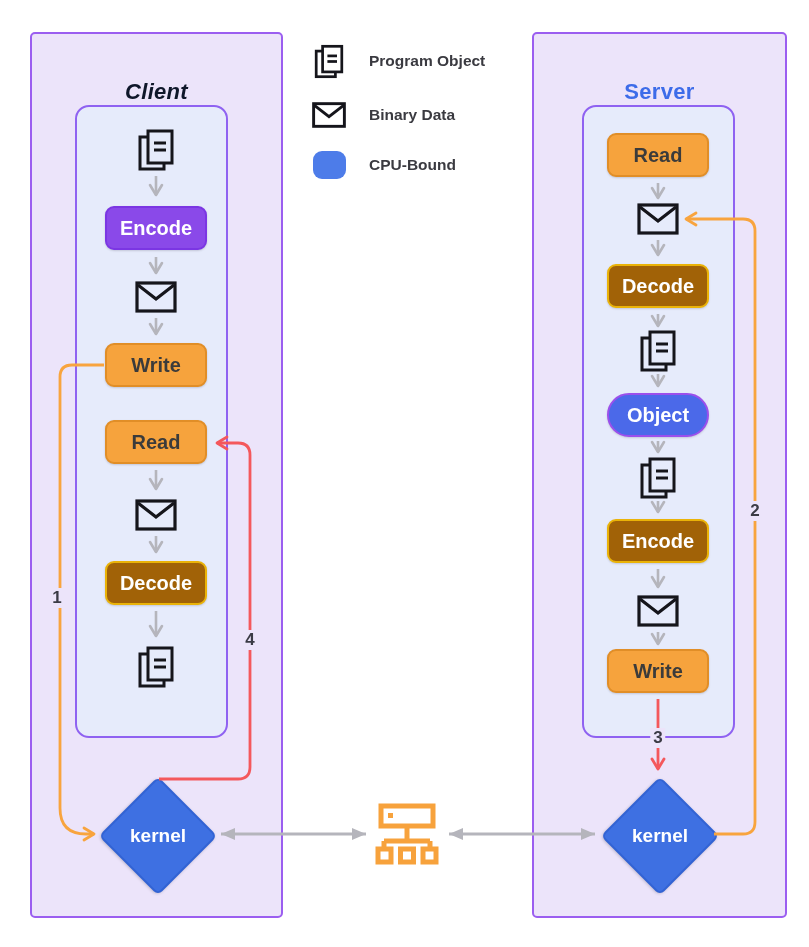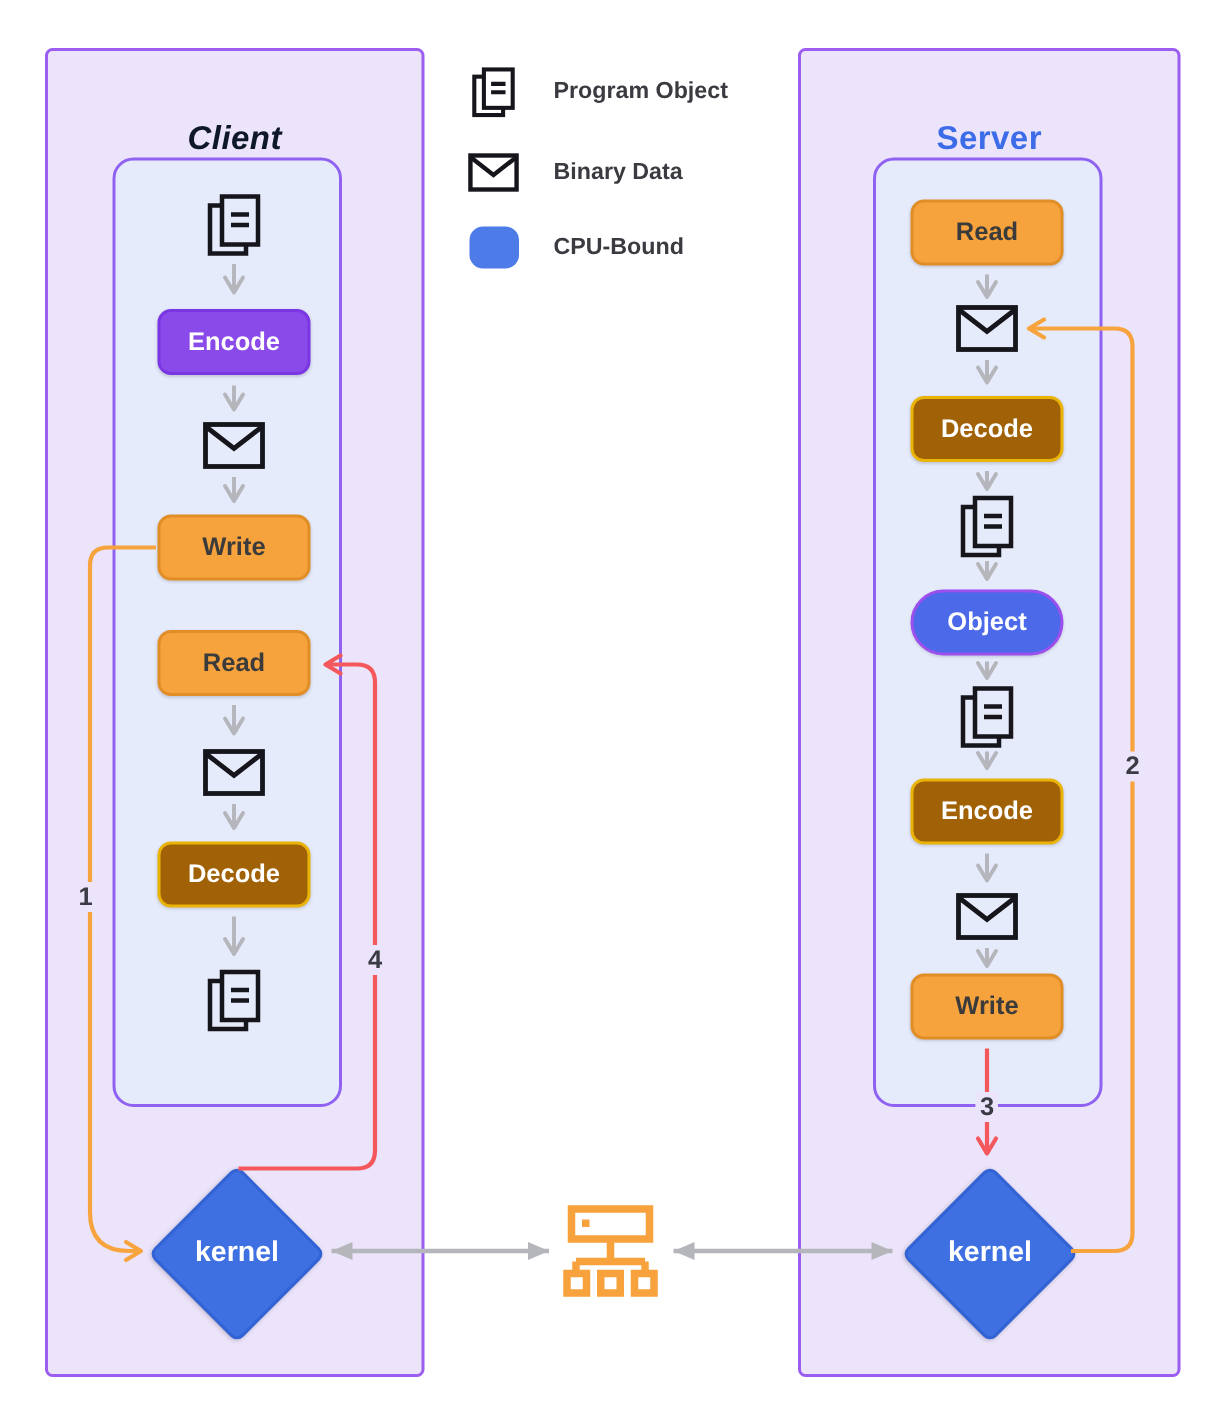--- a/index.html
+++ b/index.html
@@ -17,21 +17,21 @@
   }
   .title-client{color:#0f172a;font-style:italic;}
   .title-server{color:#3d6ce9;}
   .panel-inner{
     position:absolute;background:#e6ebfb;border:2.5px solid #8f62f1;
     border-radius:14px;box-sizing:border-box;z-index:1;
   }
   .btn{
     position:absolute;width:102px;height:44px;box-sizing:border-box;
     display:flex;align-items:center;justify-content:center;
-    border-radius:9px;font-size:17px;font-weight:bold;z-index:2;
+    border-radius:9px;font-size:20px;font-weight:bold;z-index:2;
     box-shadow:0 1px 2px rgba(40,40,60,.18);
   }
   .btn-orange{background:#f6a33d;border:2px solid #e18e27;color:#3b3b3b;}
   .btn-blue{background:#a16207;border:2px solid #eab308;color:#ffffff;}
   .btn-purple{background:#8a49e9;border:2px solid #7b36e3;color:#ffffff;}
   .btn-pill{border-radius:22px;background:#4b69e9;border:2.5px solid #9b4fec;color:#ffffff;}
   .icon-node{position:absolute;z-index:2;line-height:0;}
   .diamond{
     position:absolute;width:80px;height:80px;background:#3e70e2;
     border:2px solid #3263d4;border-radius:6px;transform:rotate(45deg);

